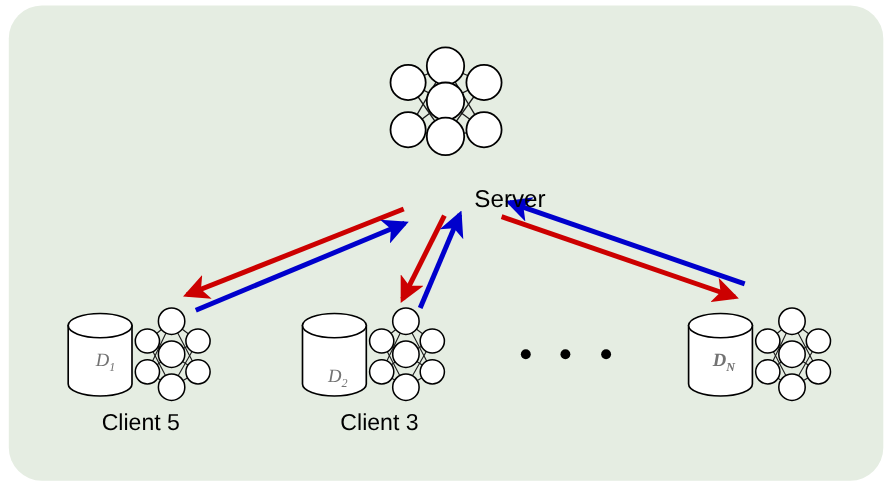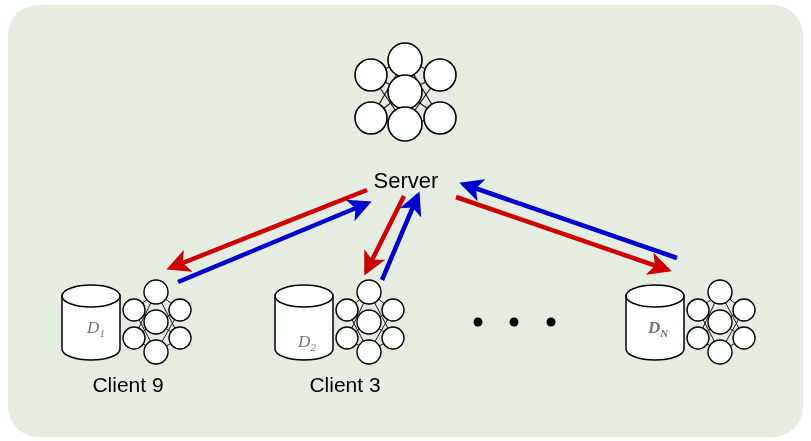--- a/index.html
+++ b/index.html
@@ -37,20 +37,21 @@
     text-align: center;
     white-space: nowrap;
     font-family: "Liberation Sans", sans-serif;
   }
   #server-label {
     left: 316px;
     top: 168px;
     width: 180px;
     font-size: 22px;
     line-height: 26px;
+    text-align: right;
   }
   .client-label {
     width: 180px;
     font-size: 21px;
     line-height: 25px;
     top: 372px;
   }
   #client-1-label { left: 38px; }
   #client-2-label { left: 255px; }
   #client-n-label { left: 605px; }
@@ -226,21 +227,21 @@
         <circle cx="720" cy="322" r="12"></circle>
         <circle cx="720" cy="352" r="12"></circle>
         <circle cx="744" cy="310" r="11"></circle>
         <circle cx="744" cy="338" r="11"></circle>
       </g>
     </g>
   </svg>
 
   <div class="node-label" id="server-label">Server</div>
 
-  <div class="node-label client-label" id="client-1-label">Client 9</div>
+  <div class="node-label client-label" id="client-1-label">Client 5</div>
   <div class="node-label client-label" id="client-2-label">Client 3</div>
 
   <div class="db-label" id="db-1-label">
     <span>D</span><sub>1</sub>
   </div>
   <div class="db-label" id="db-2-label">
     <span>D</span><sub>2</sub>
   </div>
   <div class="db-label" id="db-n-label">
     <span>D</span><sub>N</sub>

